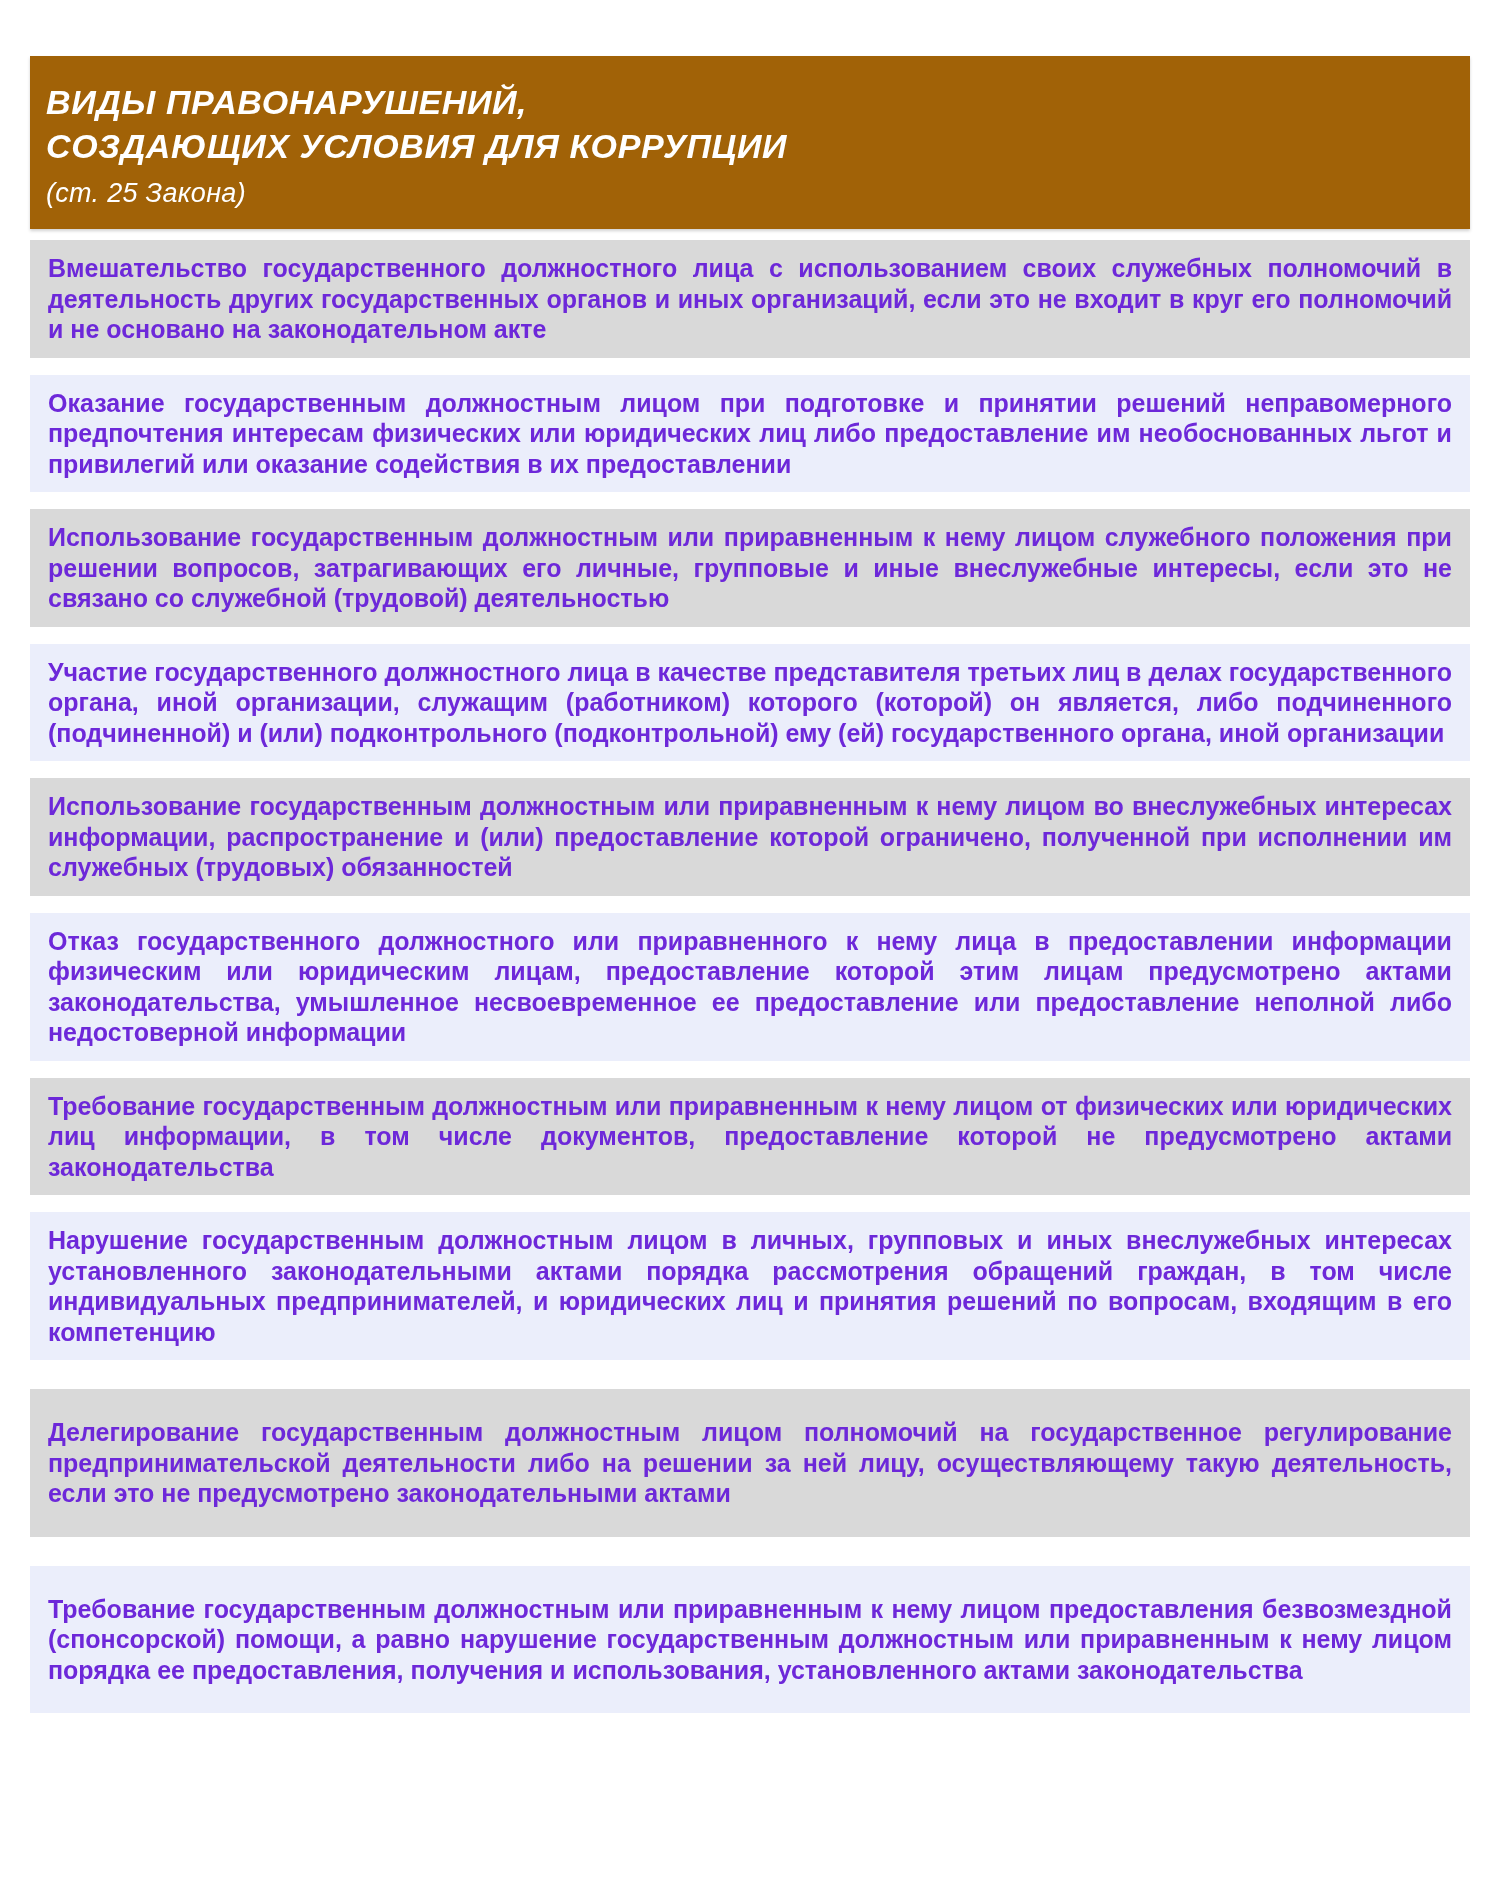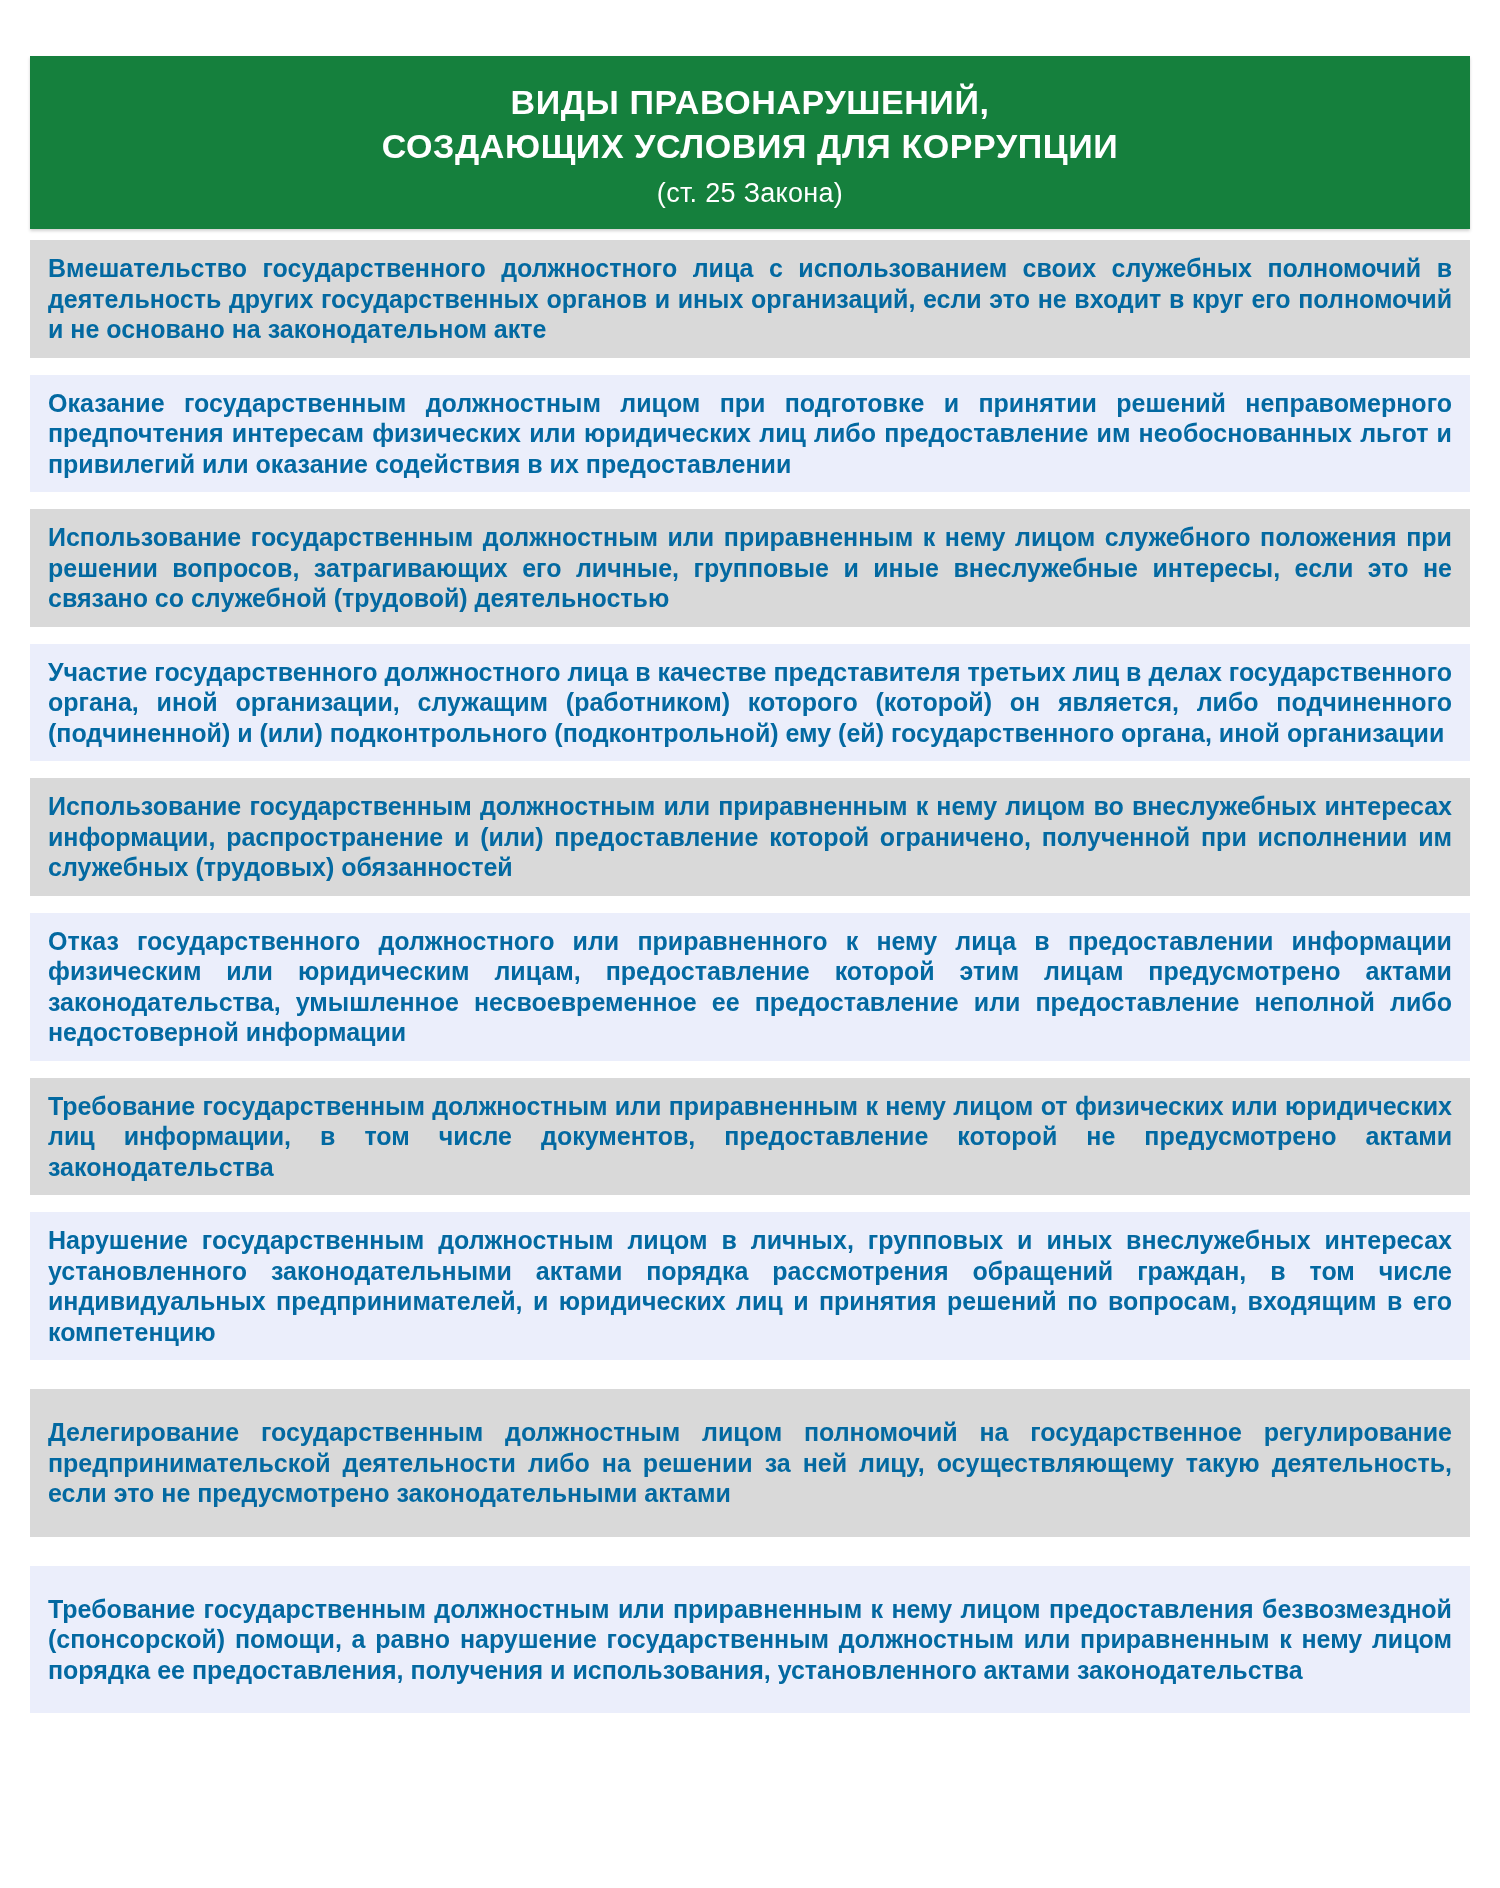--- a/index.html
+++ b/index.html
@@ -9,25 +9,26 @@
     font-family: "Liberation Sans", sans-serif;
   }
   .page {
     width: 1500px;
     min-height: 1888px;
     box-sizing: border-box;
     padding: 56px 30px 44px 30px;
     background: #ffffff;
   }
   .banner {
-    background: #15803d;
+    background: #a16207;
     color: #ffffff;
-    text-align: center;
+    text-align: left;
     padding: 25px 16px 20px 16px;
     box-shadow: 0 2px 3px rgba(0,0,0,0.18);
+    font-style: italic;
   }
   .banner-title {
     font-size: 34px;
     font-weight: 700;
     line-height: 1.28;
     letter-spacing: 0.6px;
   }
   .banner-subtitle {
     font-size: 27px;
     font-weight: 400;
@@ -46,21 +47,21 @@
   }
   .block:nth-child(odd)  { background: #d9d9d9; }
   .block:nth-child(even) { background: #ebeefb; }
   
   .block:nth-child(n+9)  { padding-top: 28px; padding-bottom: 28px; margin-top: 12px; }
   .block p {
     margin: 0;
     font-size: 25px;
     font-weight: 700;
     line-height: 1.22;
-    color: #0369a1;
+    color: #6d28d9;
     text-align: justify;
   }
 </style>
 </head>
 <body>
 
 <div class="page">
 
   <header class="banner">
     <div class="banner-title">

